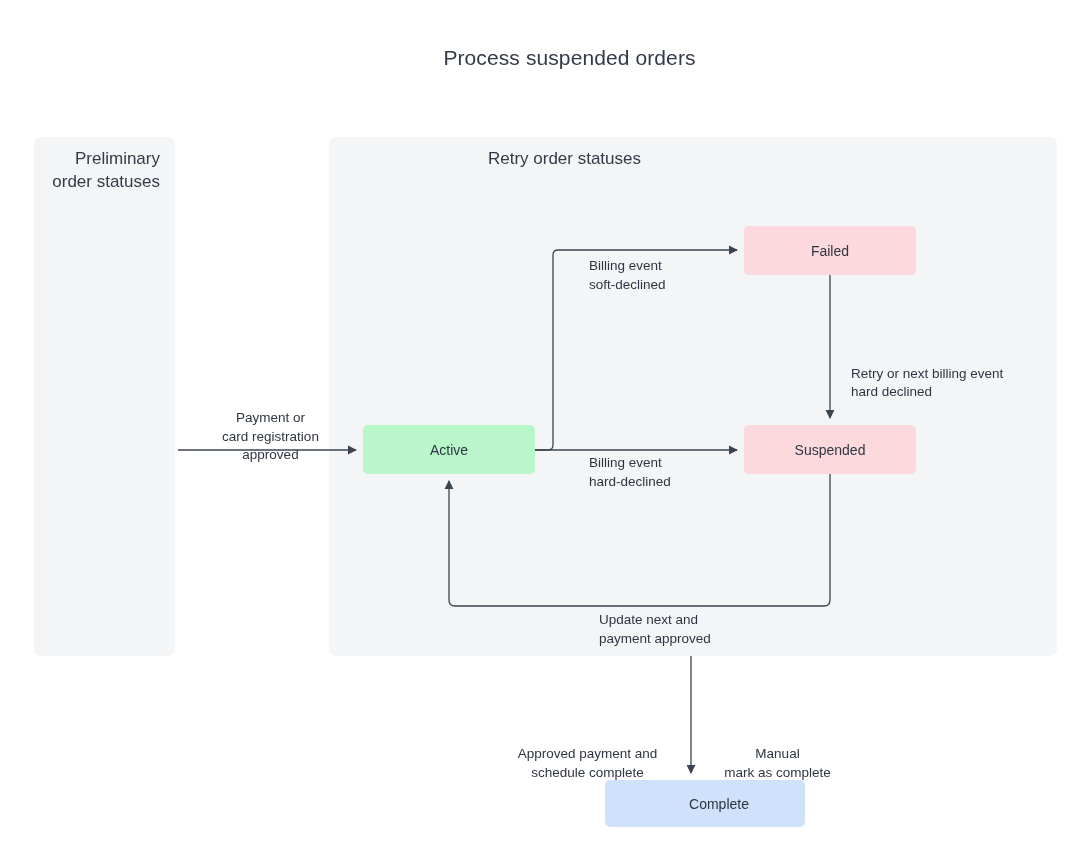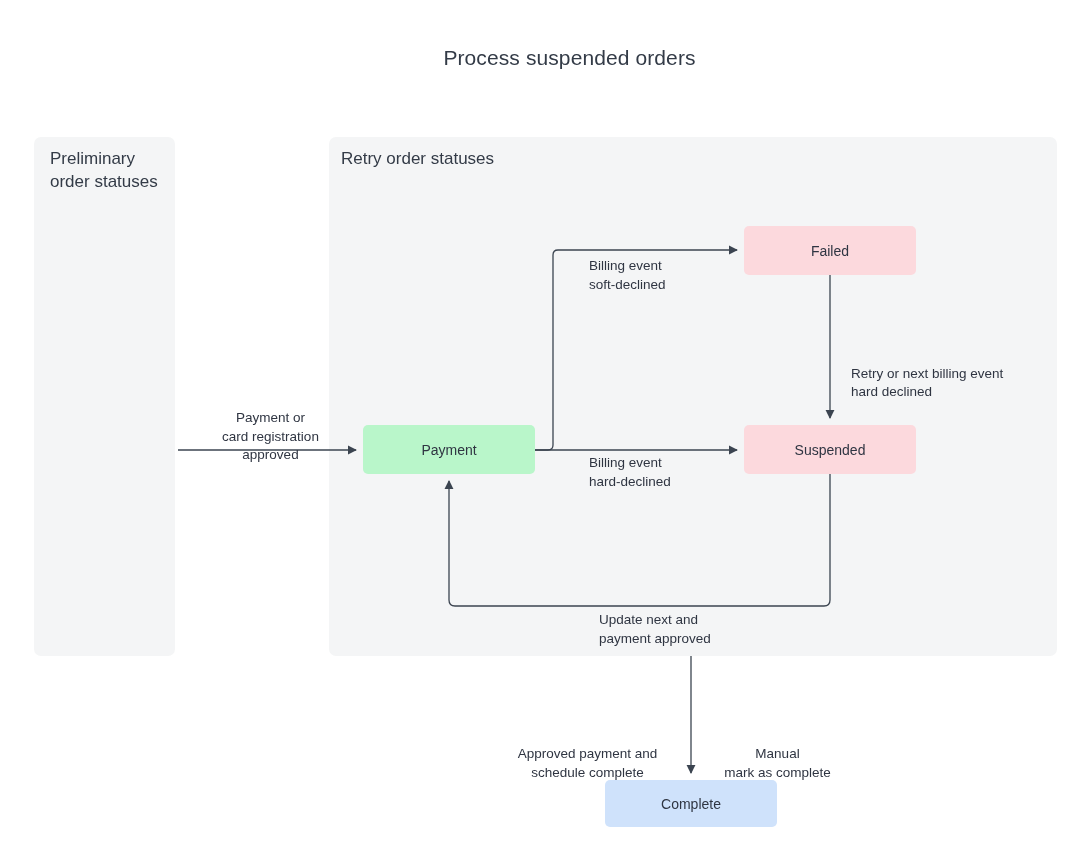--- a/index.html
+++ b/index.html
@@ -41,20 +41,21 @@
   .panel {
     position: absolute;
     background: #f4f5f6;
     border-radius: 7px;
   }
   .panel-label {
     position: absolute;
     font-size: 17px;
     color: #333b47;
     line-height: 23px;
+    text-align: right;
   }
   #panel-preliminary {
     left: 34px;
     top: 137px;
     width: 141px;
     height: 519px;
   }
   #panel-preliminary-label {
     left: 50px;
     top: 147px;
@@ -100,20 +101,21 @@
     width: 172px;
     height: 49px;
     background: #fcd9dd;
   }
   #node-complete {
     left: 605px;
     top: 780px;
     width: 172px;
     height: 47px;
     background: #cfe2fb;
+    padding-left: 28px;
   }
   .edge-label {
     position: absolute;
     font-size: 13.5px;
     line-height: 18.5px;
     color: #2f3542;
     white-space: pre-line;
     margin-top: 48px;
   }
   .center { text-align: center; }
@@ -187,21 +189,21 @@
     <path d="M 535 450 L 737 450" fill="none" stroke="#3b4450" stroke-width="1.3" marker-end="url(#arrow)"></path>
 
     <path d="M 830 275 L 830 418" fill="none" stroke="#3b4450" stroke-width="1.3" marker-end="url(#arrow)"></path>
 
     <path d="M 830 474 L 830 600 Q 830 606 824 606 L 455 606 Q 449 606 449 600 L 449 481" fill="none" stroke="#3b4450" stroke-width="1.3" marker-end="url(#arrow)"></path>
 
     <path d="M 691 656 L 691 773" fill="none" stroke="#3b4450" stroke-width="1.3" marker-end="url(#arrow)"></path>
   </svg>
 
   <div class="node" id="node-active">
-    <span>Payment</span>
+    <span>Active</span>
   </div>
   <div class="node" id="node-suspended">
     <span>Suspended</span>
   </div>
   <div class="node" id="node-failed">
     <span>Failed</span>
   </div>
   <div class="node" id="node-complete">
     <span>Complete</span>
   </div>

